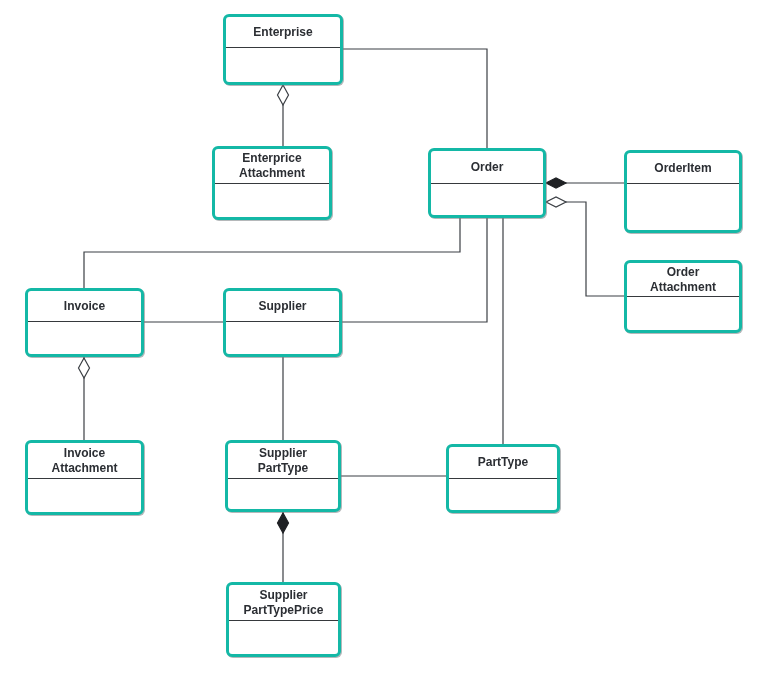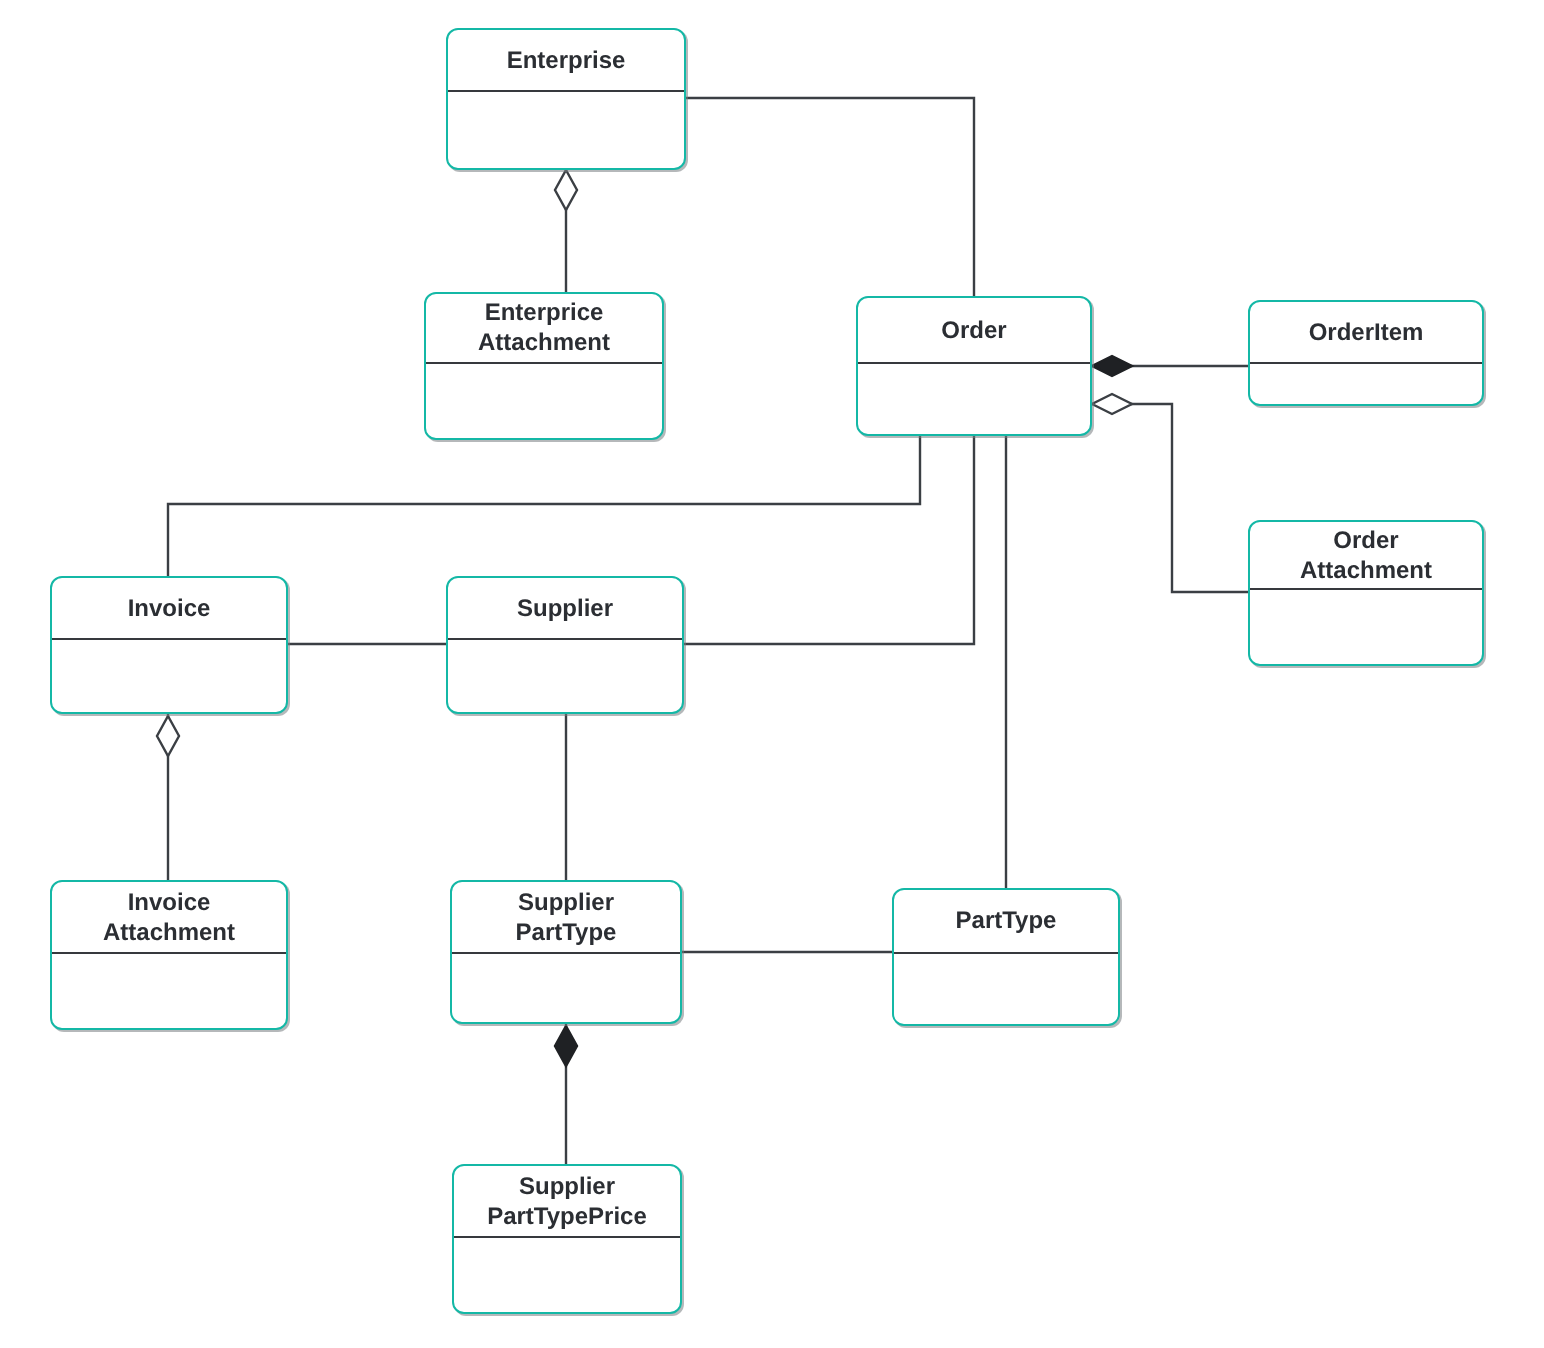--- a/index.html
+++ b/index.html
@@ -23,21 +23,21 @@
     left: 0;
     top: 0;
     width: 772px;
     height: 674px;
     pointer-events: none;
   }
   .uml-class {
     position: absolute;
     box-sizing: border-box;
     background: #ffffff;
-    border: 1px solid #14b8a6;
+    border: 3px solid #14b8a6;
     border-radius: 6px;
     display: flex;
     flex-direction: column;
     box-shadow: 1px 1px 0 0 rgba(120,125,130,0.55);
   }
   .uml-class-header {
     box-sizing: border-box;
     border-bottom: 1px solid #36393d;
     display: flex;
     align-items: center;
@@ -124,21 +124,21 @@
     <div class="uml-class-header" style="height:35px;">Enterprice
 Attachment</div>
     <div class="uml-class-body"></div>
   </div>
 
   <div class="uml-class" style="left:428px; top:148px; width:118px; height:70px;">
     <div class="uml-class-header" style="height:33px;">Order</div>
     <div class="uml-class-body"></div>
   </div>
 
-  <div class="uml-class" style="left:624px; top:150px; width:118px; height:53px;">
+  <div class="uml-class" style="left:624px; top:150px; width:118px; height:83px;">
     <div class="uml-class-header" style="height:31px;">OrderItem</div>
     <div class="uml-class-body"></div>
   </div>
 
   <div class="uml-class" style="left:624px; top:260px; width:118px; height:73px;">
     <div class="uml-class-header" style="height:34px;">Order
 Attachment</div>
     <div class="uml-class-body"></div>
   </div>
 

